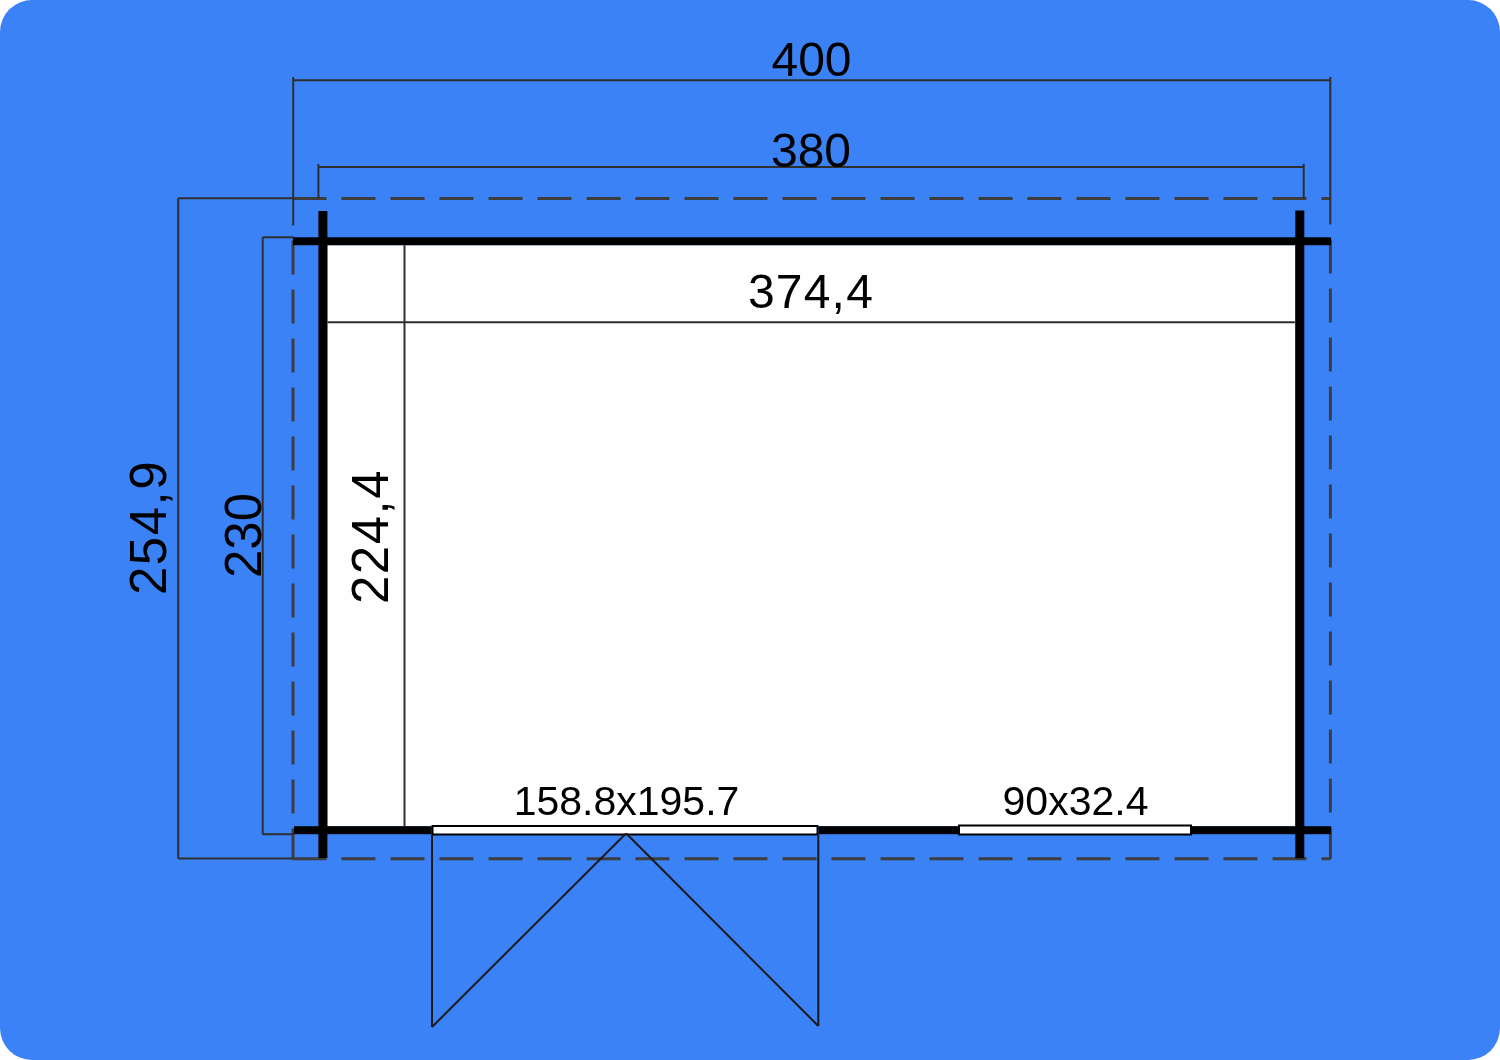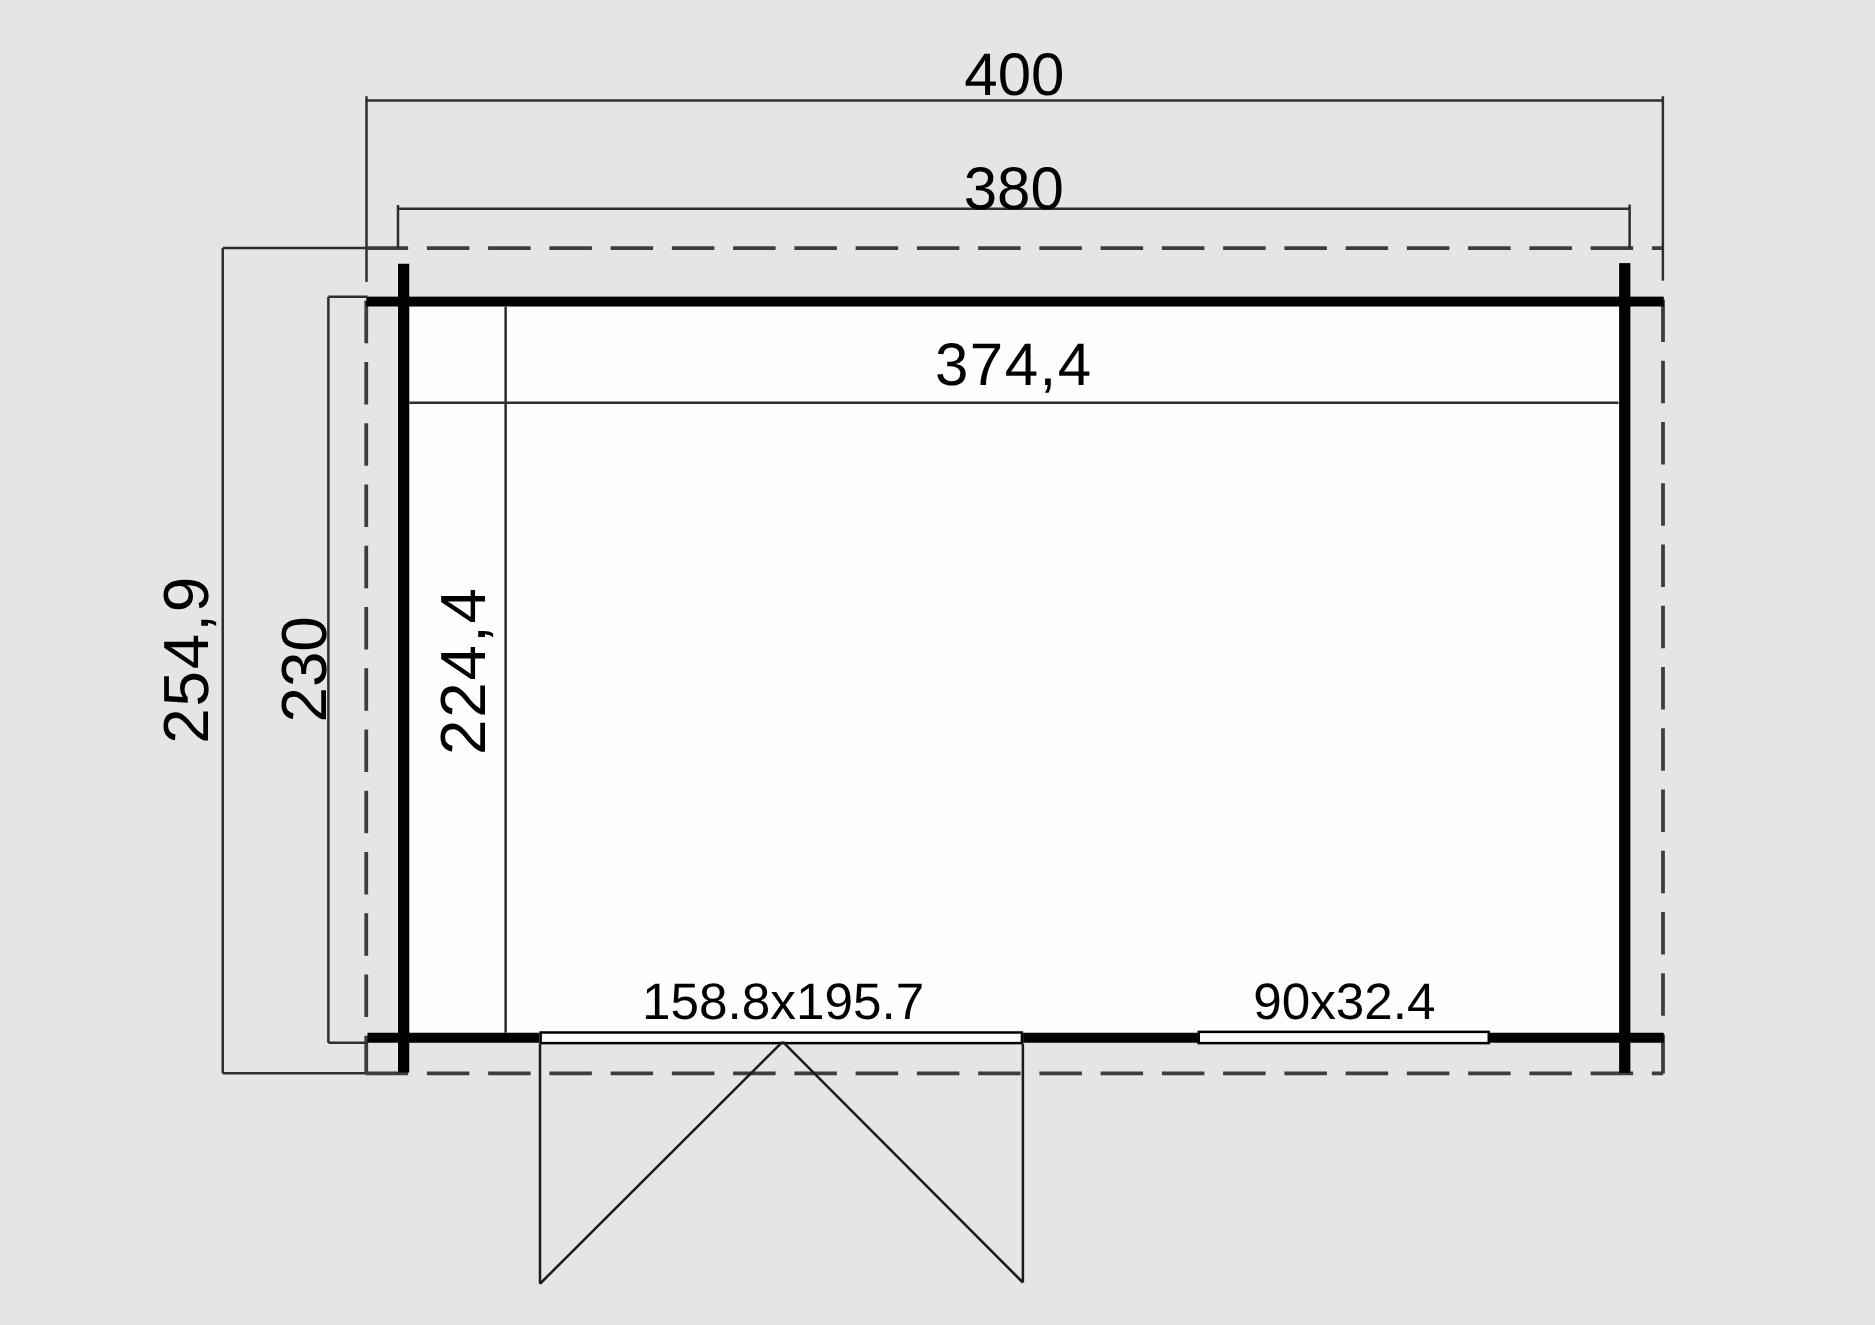--- a/index.html
+++ b/index.html
@@ -1,16 +1,16 @@
 <!DOCTYPE html>
 <html><head>
 <meta charset="utf-8">
 <style>
   html,body{margin:0;padding:0;background:#ffffff;}
-  .page{width:1500px;height:1060px;position:relative;background:#e5e5e5;}
+  .page{width:1500px;height:1060px;position:relative;background:#3b82f6;border-radius:32px;}
   svg{display:block;}
   text{font-family:"Liberation Sans",sans-serif;fill:#000000;}
 </style>
 </head>
 <body>
 
 <div class="page">
 <svg width="1500" height="1060" viewBox="0 0 1500 1060" xmlns="http://www.w3.org/2000/svg">
 
   <line x1="292.5" y1="198.5" x2="1330.5" y2="198.5" stroke="#3d3d3d" stroke-width="3" stroke-dasharray="34 15"></line>

